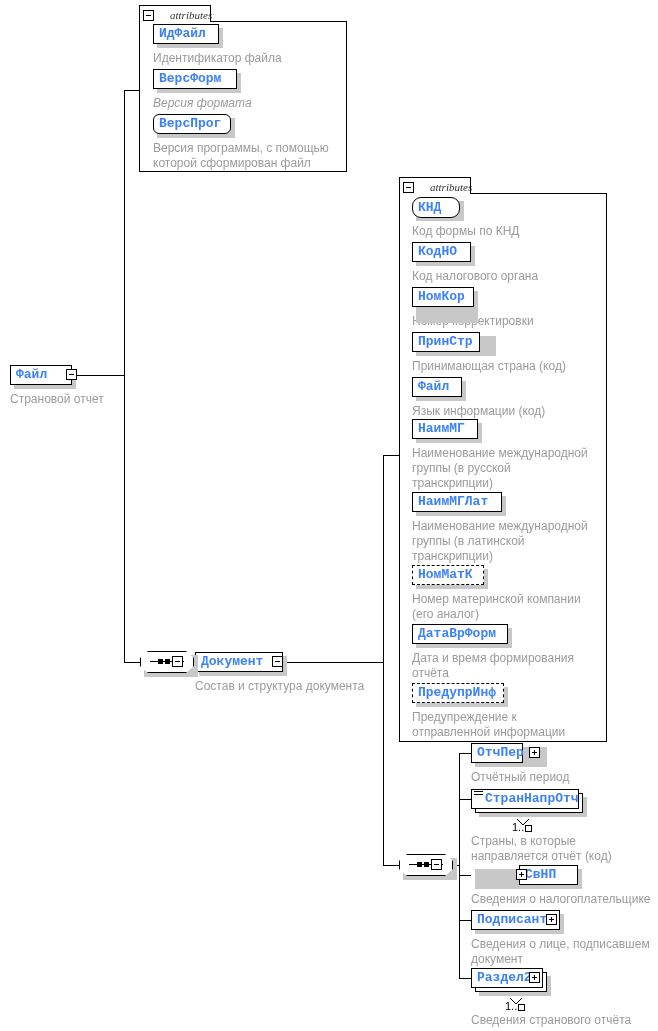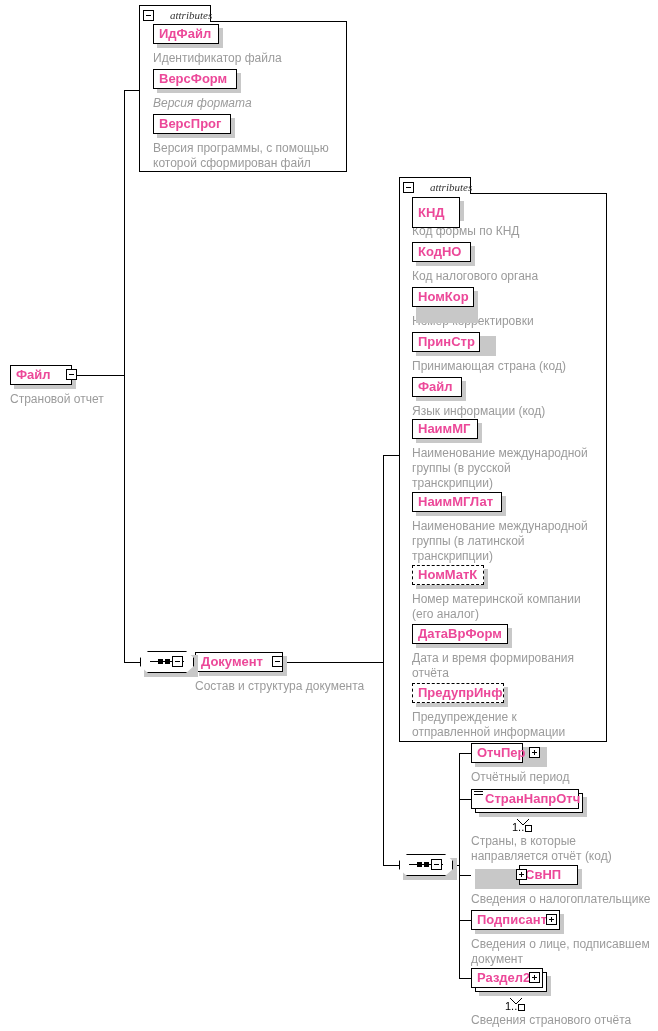--- a/index.html
+++ b/index.html
@@ -43,22 +43,22 @@
     content:"";position:absolute;left:4px;top:2px;width:1px;height:5px;background:#000;
   }
 
   
   .node{
     position:absolute;border:1px solid #000;background:#fff;
     box-sizing:border-box;display:flex;align-items:center;
     padding:0 5px;height:20px;white-space:nowrap;z-index:4;
   }
   .node .nm{
-    font-size:13px;font-weight:bold;color:#ec4899;line-height:14px;
-    font-family:Liberation Sans, sans-serif;
+    font-size:13px;font-weight:bold;color:#3b82f6;line-height:14px;
+    font-family:Liberation Mono, monospace;
   }
   .node.dashed{border:1px dashed #000;}
   .nodewrap{position:absolute;z-index:4;}
   .nodewrap .shd{
     position:absolute;left:4px;top:4px;right:-4px;bottom:-4px;
     background:#c8c8c8;z-index:0;
   }
   .nodewrap > .node{position:relative;left:0;top:0;z-index:2;}
   
   .stack1,.stack2{
@@ -157,21 +157,21 @@
 <div class="nodewrap" style="left:153px;top:69px;width:84px;height:20px;">
   <div class="shd"></div>
   <div class="node" style="width:84px;height:20px;align-items:center;">
     <span class="nm">ВерсФорм</span>
   </div>
 </div>
 <div class="desc" style="left:153px;top:96px;width:200px;font-style:italic;">Версия формата</div>
 
 <div class="nodewrap" style="left:153px;top:114px;width:78px;height:20px;">
   <div class="shd"></div>
-  <div class="node" style="width:78px;height:20px;">
+  <div class="node" style="width:78px;height:20px;border-radius:6px;">
     <span class="nm">ВерсПрог</span>
   </div>
 </div>
 <div class="desc" style="left:153px;top:141px;width:192px;white-space:pre-line;">Версия программы, с помощью
 которой сформирован файл</div>
 
 <div class="seq" style="left:140px;top:651px;width:58px;height:26px;">
   <div class="shd"></div>
   <div class="oct"></div>
   <div class="bar"></div>
@@ -193,21 +193,21 @@
 <div class="attrs-panel" style="left:399px;top:177px;width:208px;height:565px;">
   <div class="attrs-tab" style="width:72px;">
     <span class="pm"></span>
     <span class="lbl">attributes</span>
   </div>
   <div class="attrs-body"></div>
 </div>
 
 <div class="nodewrap" style="left:412px;top:197px;width:48px;height:20px;">
   <div class="shd"></div>
-  <div class="node" style="width:48px;height:31px;">
+  <div class="node" style="width:48px;height:21px;border-radius:9px;">
     <span class="nm">КНД</span>
   </div>
 </div>
 <div class="desc" style="left:412px;top:224px;width:195px;">Код формы по КНД</div>
 
 <div class="nodewrap" style="left:412px;top:242px;width:59px;height:20px;">
   <div class="shd"></div>
   <div class="node" style="width:59px;height:20px;">
     <span class="nm">КодНО</span>
   </div>

